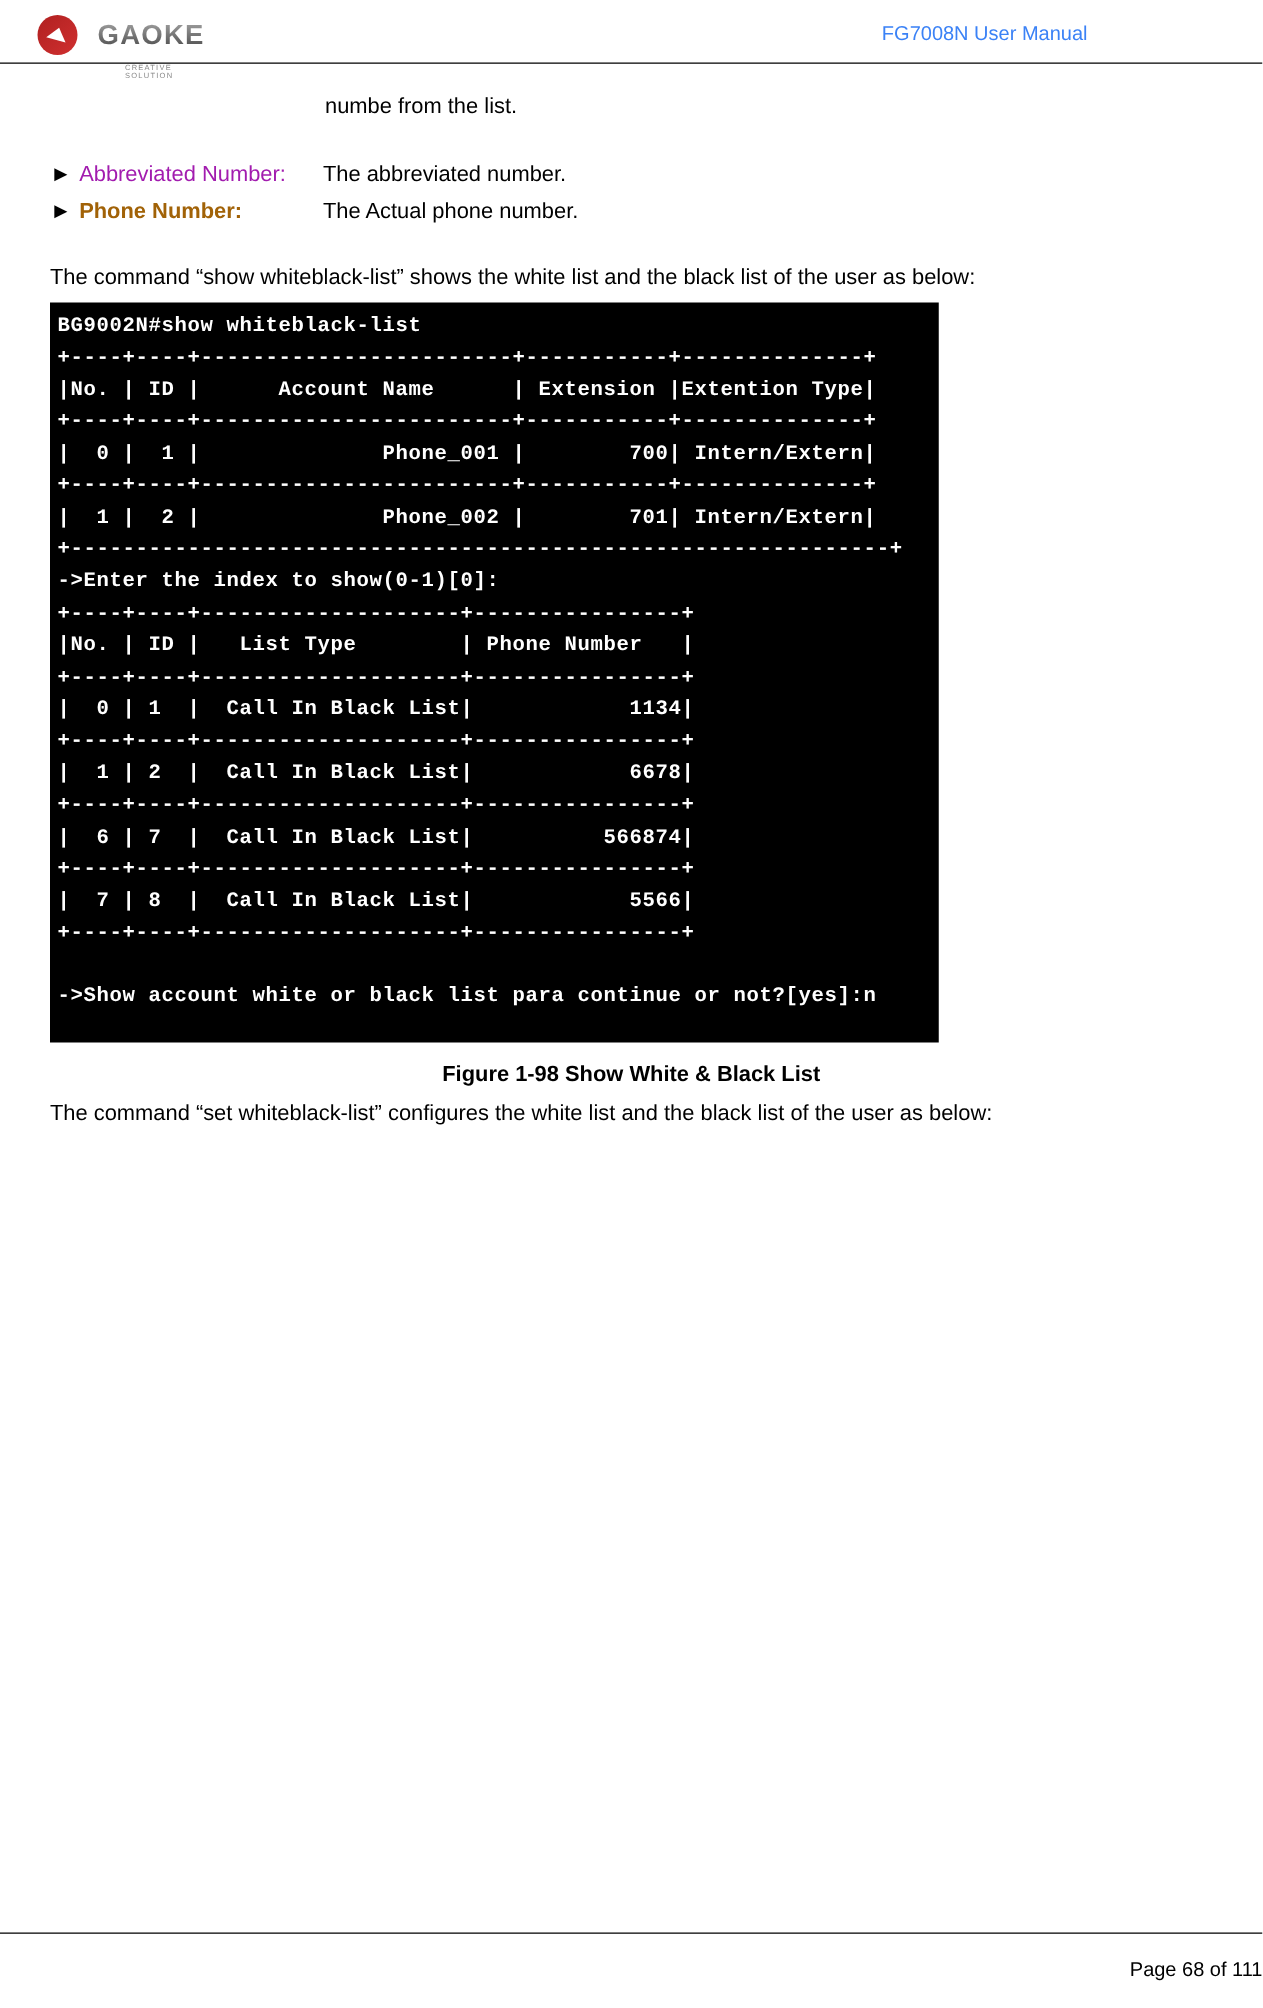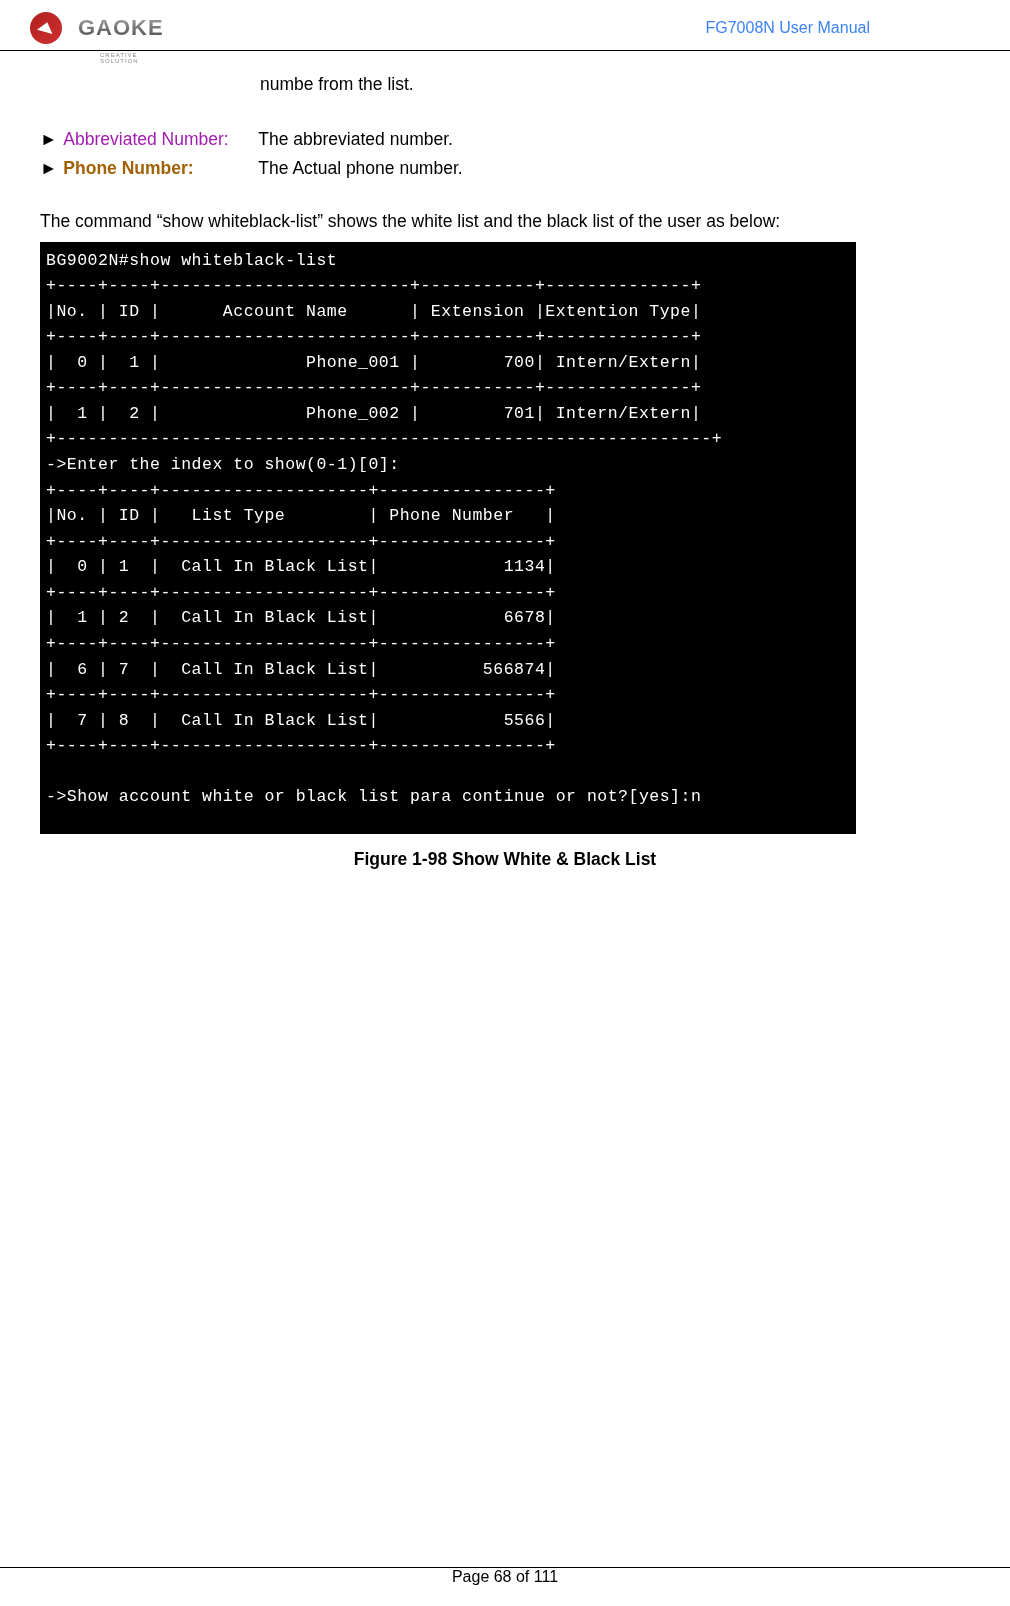--- a/index.html
+++ b/index.html
@@ -97,41 +97,41 @@
       color: #000;
     }
     .body-text {
       margin: 26px 0 6px 0;
     }
     .terminal {
       background: #000;
       color: #fff;
       font-family: "Courier New", monospace;
       font-size: 16.5px;
-      font-weight: normal;
+      font-weight: bold;
       line-height: 1.55;
       padding: 6px 8px 24px 6px;
-      width: 816px;
+      width: 711px;
       white-space: pre;
       letter-spacing: 0.5px;
     }
     .figure-caption {
       text-align: center;
       font-weight: bold;
       font-size: 17.5px;
       margin: 12px 0 4px 0;
     }
     .footer {
       position: absolute;
       bottom: 20px;
       width: 100%;
-      text-align: center;
+      text-align: right;
       font-size: 16px;
       border-top: 1.5px solid #000;
-      padding-top: 0;
+      padding-top: 21px;
     }
   </style>
 </head>
 <body>
 
 <div class="page-header">
   <div class="logo-block" style="position:relative;">
     <div class="logo-icon"></div>
     <span class="logo-text">GAOKE</span>
     <span class="logo-sub">CREATIVE SOLUTION</span>
@@ -174,18 +174,19 @@
 <span>+----+----+--------------------+----------------+</span>
 <span>|  6 | 7  |  Call In Black List|          566874|</span>
 <span>+----+----+--------------------+----------------+</span>
 <span>|  7 | 8  |  Call In Black List|            5566|</span>
 <span>+----+----+--------------------+----------------+</span>
 
 <span>-&gt;Show account white or black list para continue or not?[yes]:n</span></div>
 
   <div class="figure-caption">Figure 1-98   Show White &amp; Black List</div>
 
+  <div>The command “set whiteblack-list” configures the white list and the black list of the user as below:</div>
 
 </div>
 
 <div class="footer">
   <span>Page 68 of 111</span>
 </div>
 
 </body></html>

